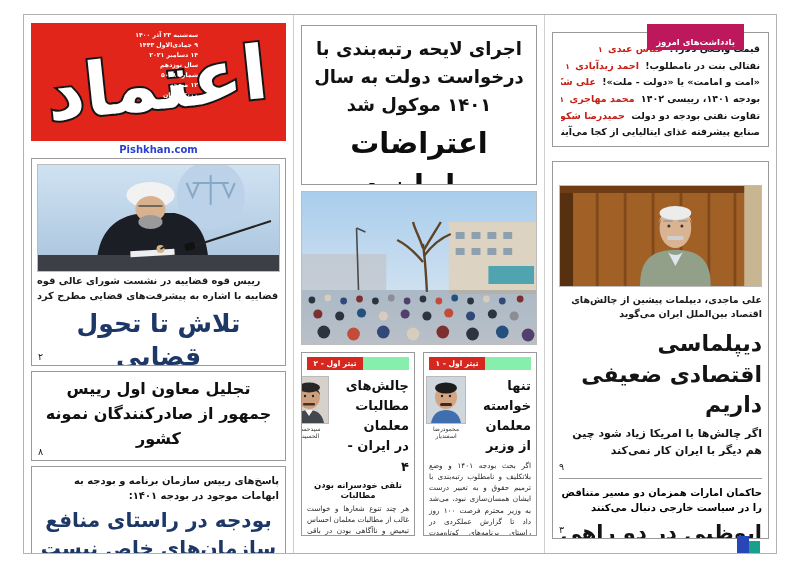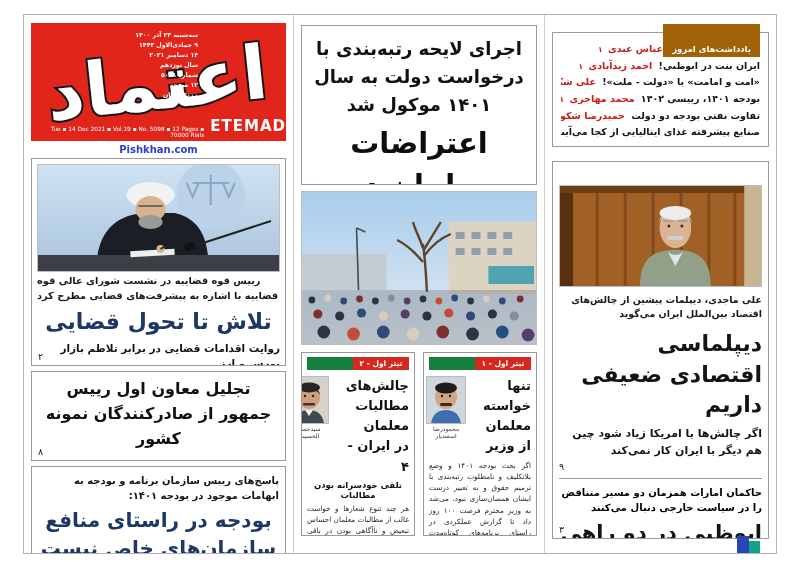--- a/index.html
+++ b/index.html
@@ -12,22 +12,22 @@
   .col-left{flex:1;}
 
   
   .box{border:1px solid #9a9a9a;background:#fff;position:relative;box-sizing:border-box;}
   .pg{position:absolute;bottom:3px;left:6px;font-size:9.5px;color:#222;}
   .divider{border-top:1px solid #9a9a9a;margin:6px 0;}
   .navy{color:#1d3767;}
 
   
   .notes-box{margin-top:11px;padding:8px 8px 5px;}
-  .notes-label{position:absolute;top:-9px;right:8px;background:#a16207;color:#fff;
-    font-size:8.5px;font-weight:bold;padding:20px 9px 3px;line-height:1.2;}
+  .notes-label{position:absolute;top:-9px;right:24px;background:#be185d;color:#fff;
+    font-size:8.5px;font-weight:bold;padding:13px 9px 3px;line-height:1.2;}
   .note-item{font-size:9.5px;font-weight:bold;color:#151515;line-height:1.75;text-align:right;
     white-space:nowrap;overflow:hidden;}
   .note-author{color:#c62017;margin-right:3px;}
   .note-page{color:#c62017;font-size:7.5px;margin-right:2px;}
 
   .main-right{margin-top:14px;padding:23px 6px 4px;height:378px;overflow:hidden;}
   .photo-frame{border:1px solid #bdbdbd;overflow:hidden;line-height:0;}
   .photo-majedi{height:100px;}
   .caption{font-size:9.5px;font-weight:bold;color:#1a1a1a;text-align:right;line-height:1.55;margin-top:6px;}
   .dip-headline{font-size:22px;font-weight:bold;color:#141414;text-align:right;line-height:1.38;margin-top:7px;}
@@ -40,21 +40,21 @@
   .bar-teal{width:11px;height:19px;background:#17a08c;}
   .bar-blue{width:12px;height:24px;background:#2747b8;}
 
   
   .lead-box{margin-top:4px;padding:9px 6px 3px;height:160px;overflow:hidden;}
   .lead-kicker{font-size:18px;font-weight:bold;text-align:center;line-height:1.55;color:#111;}
   .lead-headline{font-size:29px;font-weight:bold;text-align:center;line-height:1.45;margin-top:3px;color:#0d0d0d;}
   .photo-crowd{margin-top:6px;height:152px;}
   .subboxes{display:flex;gap:8px;margin-top:7px;}
   .subbox{flex:1;padding:4px 5px 3px;height:184px;overflow:hidden;}
-  .label-bar{height:13px;background:#15803d;display:flex;direction:rtl;}
+  .label-bar{height:13px;background:#86efac;display:flex;direction:rtl;justify-content:flex-end;}
   .label-red{background:#d6281e;color:#fff;font-size:7.5px;font-weight:bold;width:55%;
     text-align:center;line-height:13px;}
   .sub-row{display:flex;direction:rtl;gap:17px;margin-top:6px;}
   .sub-headline{flex:1;font-size:13px;font-weight:bold;text-align:right;line-height:1.55;color:#111;}
   .author-wrap{width:40px;flex:0 0 40px;}
   .author-photo{width:38px;height:46px;border:1px solid #bbb;overflow:hidden;line-height:0;}
   .author-name{font-size:6px;text-align:center;margin-top:1px;color:#333;}
   .mini-head{font-size:8.5px;font-weight:bold;text-align:center;margin-top:3px;color:#111;}
   .body-text{font-size:7.3px;text-align:justify;line-height:1.55;color:#2a2a2a;margin:3px 0 0;}
 
@@ -63,21 +63,21 @@
   .logo-dates{position:absolute;top:7px;right:88px;text-align:right;color:#fff;
     font-size:6.2px;font-weight:bold;line-height:1.6;z-index:2;}
   .logo-fa-svg{position:absolute;left:-4px;top:2px;width:260px;height:112px;}
   .logo-en{position:absolute;bottom:3px;left:7px;color:#fff;display:flex;align-items:baseline;gap:6px;z-index:2;}
   .logo-en-name{font-size:15px;font-weight:bold;letter-spacing:1px;}
   .logo-en-date{font-size:5.8px;}
   .watermark{text-align:center;color:#2b3fd0;font-weight:bold;font-size:10px;margin:3px 0 3px;}
   .jud-box{padding:5px;height:208px;overflow:hidden;}
   .photo-jud{height:106px;}
   .jud-caption{font-size:9.8px;font-weight:bold;text-align:left;line-height:1.5;margin-top:2px;color:#1a1a1a;}
-  .jud-headline{font-size:22px;font-weight:bold;text-align:center;line-height:1.3;margin-top:5px;}
+  .jud-headline{font-size:25px;font-weight:bold;text-align:center;line-height:1.3;margin-top:5px;}
   .jud-subhead{font-size:10.5px;font-weight:bold;text-align:right;line-height:1.4;margin-top:4px;color:#141414;}
   .exp-box{margin-top:5px;padding:5px 6px 9px;}
   .exp-headline{font-size:16px;font-weight:bold;text-align:center;line-height:1.55;color:#101010;}
   .budget-box{margin-top:5px;padding:6px 6px 4px;height:124px;overflow:hidden;}
   .budget-kicker{font-size:10px;font-weight:bold;text-align:right;line-height:1.5;color:#141414;}
   .budget-headline{font-size:20px;font-weight:bold;text-align:center;line-height:1.4;margin-top:3px;}
 </style>
 </head>
 <body>
 
@@ -86,21 +86,21 @@
   <div class="col col-right">
 
     <div class="box notes-box">
       <div class="notes-label">یادداشت‌های امروز</div>
       <div class="note-item">
         <span>قیمت واقعی دلار؟!</span>
         <span class="note-author">عباس عبدی</span>
         <span class="note-page">۱</span>
       </div>
       <div class="note-item">
-        <span>ایران بنت در ابوظبی!</span>
+        <span>نفتالی بنت در نامطلوب!</span>
         <span class="note-author">احمد زیدآبادی</span>
         <span class="note-page">۱</span>
       </div>
       <div class="note-item">
         <span>«امت و امامت» یا «دولت - ملت»!</span>
         <span class="note-author">علی شکوهی</span>
         
       </div>
       <div class="note-item">
         <span>بودجه ۱۴۰۱، رییسی ۱۴۰۲</span>
@@ -307,24 +307,20 @@
         <text x="130" y="84" text-anchor="middle" font-size="74" font-weight="bold" fill="#ffffff" stroke="#141414" stroke-width="4" paint-order="stroke" transform="rotate(-6 130 60)">اعتماد</text>
       </svg>
       <div class="logo-dates">
         <div>سه‌شنبه ۲۳ آذر ۱۴۰۰</div>
         <div>۹ جمادی‌الاول ۱۴۴۳</div>
         <div>۱۴ دسامبر ۲۰۲۱</div>
         <div>سال نوزدهم</div>
         <div>شماره ۵۰۹۸</div>
         <div>۱۲ صفحه</div>
         <div>۲۰۰۰ تومان</div>
-      </div>
-      <div class="logo-en">
-        <span class="logo-en-name">ETEMAD</span>
-        <span class="logo-en-date">Tue ▪ 14 Dec 2021 ▪ Vol.19 ▪ No. 5098 ▪ 12 Pages ▪ 70000 Rials</span>
       </div>
     </div>
 
     <div class="watermark">Pishkhan.com</div>
 
     <div class="box jud-box">
       <div class="photo-frame photo-jud">
         <svg width="100%" height="100%" viewBox="0 0 240 106" preserveAspectRatio="none">
           <defs>
             <linearGradient id="judbg" x1="0" y1="0" x2="0" y2="1">

